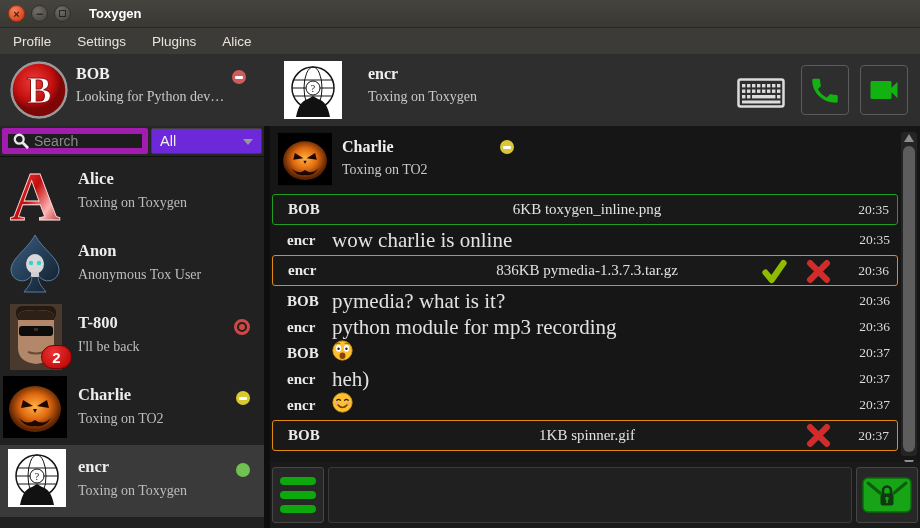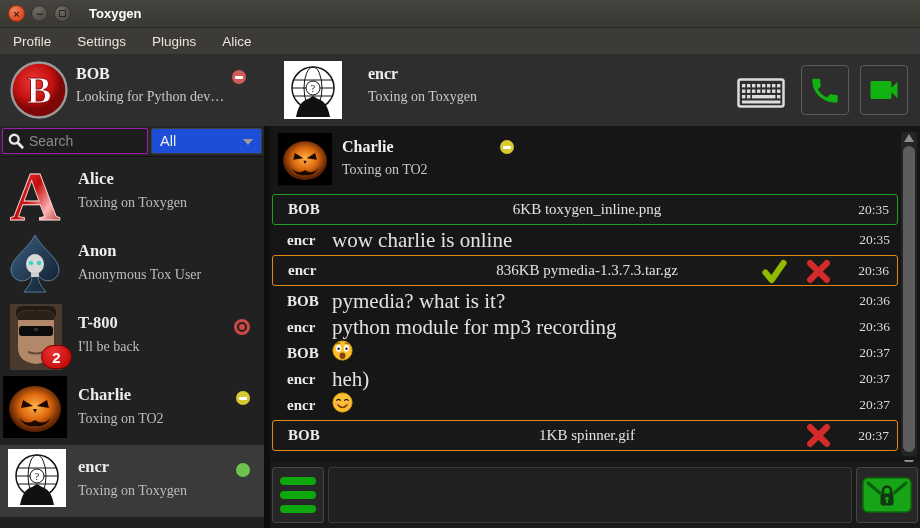--- a/index.html
+++ b/index.html
@@ -39,26 +39,26 @@
   .dot-online{ background:#6fc24f; }
   .dot-ring  { width:16px; height:16px; border-radius:50%; border:3px solid #cf4747; position:relative; }
   .dot-ring::after { content:""; position:absolute; left:2px; top:2px; width:6px; height:6px; border-radius:50%; background:#cf4747; }
 
   
   .main { position:absolute; top:126px; left:0; right:0; bottom:0; background:#0e0e0e; }
 
   
   .sidebar { position:absolute; left:0; top:0; width:264px; bottom:0; background:#262626; }
   .search-row { display:flex; height:30px; padding:2px 2px; gap:3px; }
-  .search-box { width:146px; height:26px; background:#1d1d1d; border:1px solid #a21caf; border-radius:2px;
+  .search-box { width:146px; height:26px; background:#1d1d1d; border:6px solid #a21caf; border-radius:2px;
     display:flex; align-items:center; padding:0 5px; }
   .search-box input { flex:1; min-width:0; background:transparent; border:none; outline:none;
     color:#ddd; font-size:14px; margin-left:5px; }
   .search-box input::placeholder { color:#8a8a8a; }
-  .filter { flex:1; height:26px; background:#1d4ed8; border:1px solid #404040; border-radius:2px;
+  .filter { flex:1; height:26px; background:#6d28d9; border:1px solid #404040; border-radius:2px;
     color:#f0f0f0; font-size:14.5px; display:flex; align-items:center; padding:0 8px; position:relative; }
   .filter .arrow { position:absolute; right:8px; top:10px; width:0; height:0;
     border-left:5px solid transparent; border-right:5px solid transparent; border-top:6px solid #9a9a9a; }
 
   .contacts { position:absolute; top:30px; left:0; right:0; bottom:0; background:#212121; border-top:1px solid #111; }
   .contact { height:72px; position:relative; }
   .contact.selected { background:#3a3a3a; }
   .c-avatar { position:absolute; left:3px; top:3px; width:64px; height:66px; overflow:hidden; }
   .c-name { position:absolute; left:78px; top:12px; font-family:"Liberation Serif", serif; font-weight:bold; font-size:16.5px; color:#ececec; }
   .c-status { position:absolute; left:78px; top:38px; font-family:"Liberation Serif", serif; font-size:14px; color:#bdbdbd; }

